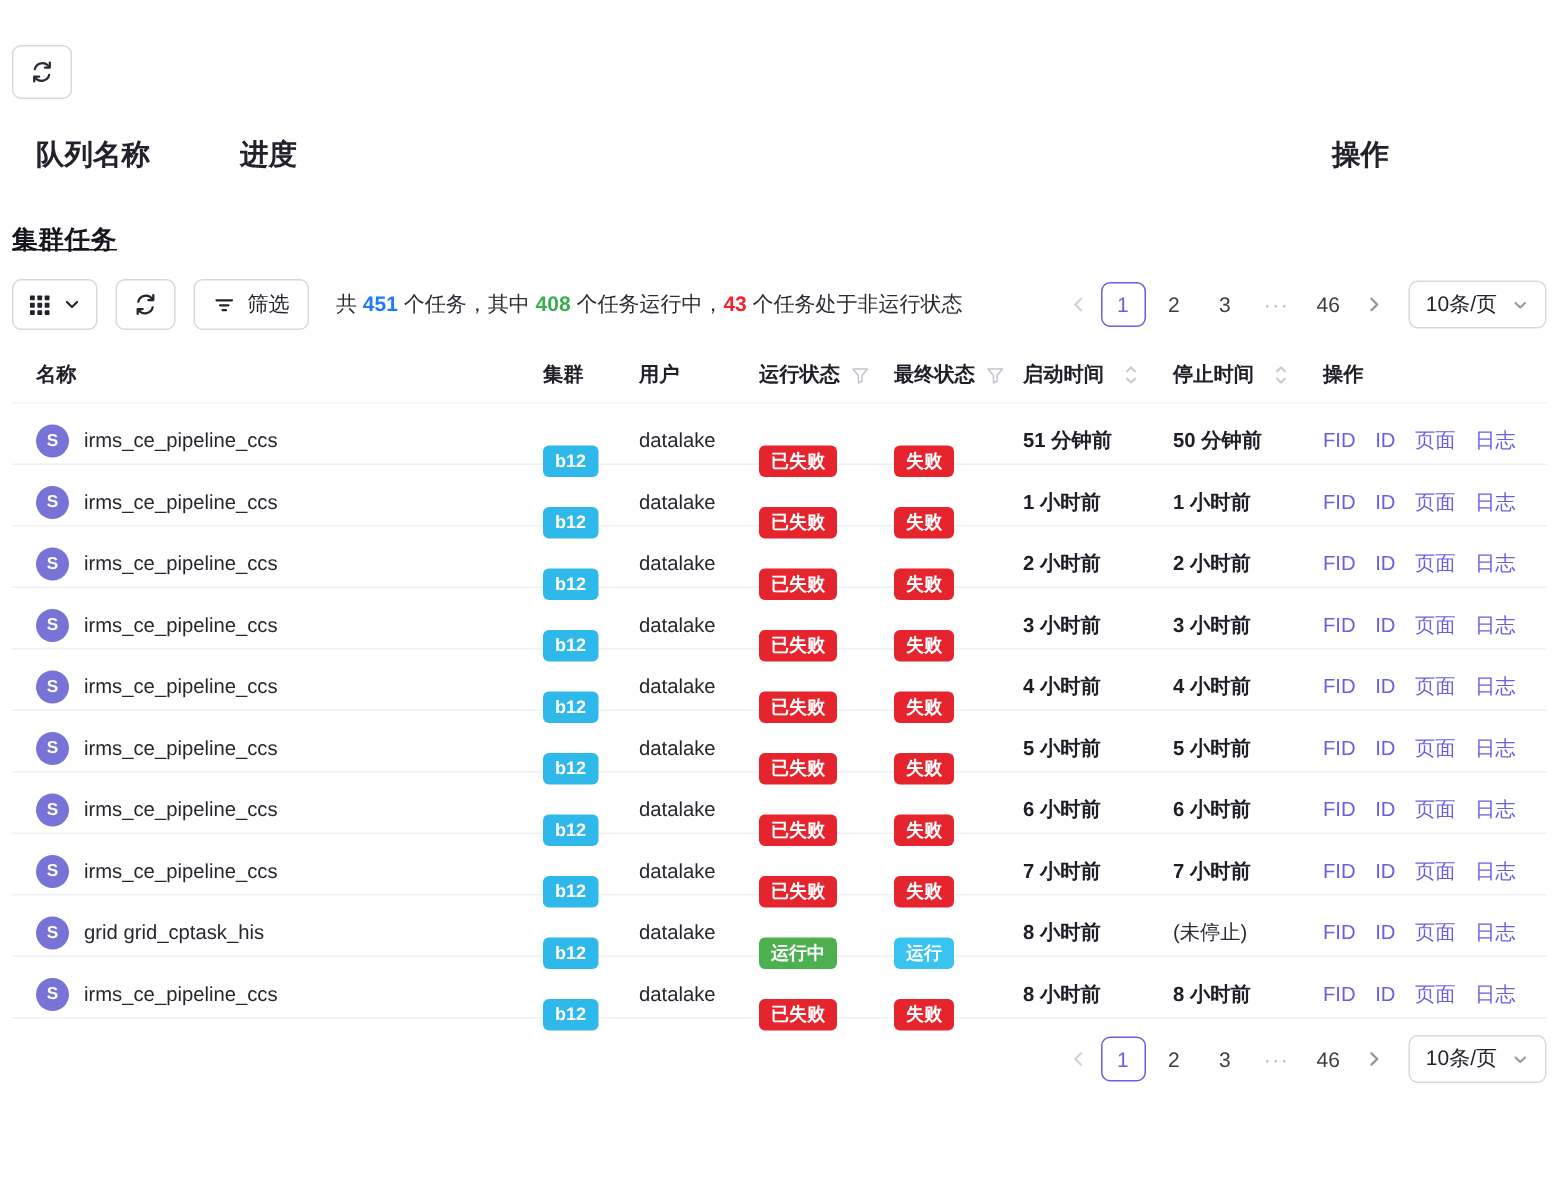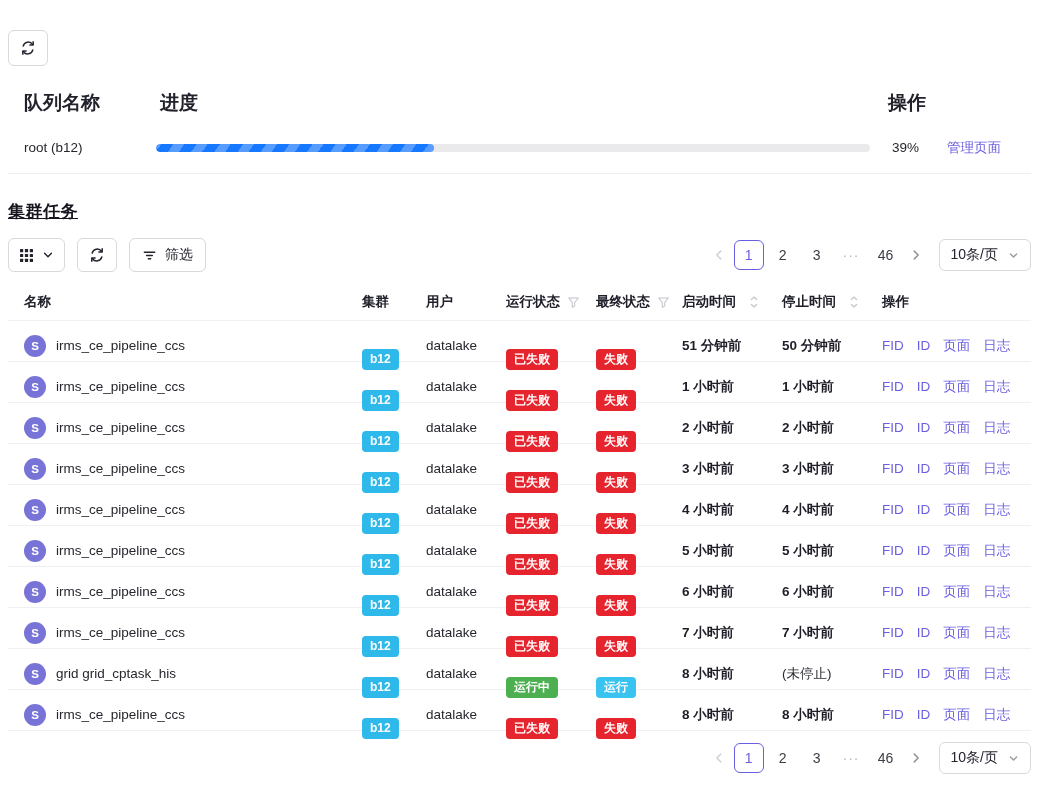--- a/index.html
+++ b/index.html
@@ -119,30 +119,20 @@
           <path d="M2.8 14.3 v-3.3 h3.3"></path>
         </svg>
       </span>
     </button>
 
     <div class="res-table">
       <div class="res-head">
         <div class="cell-q">队列名称</div>
         <div class="cell-pg">进度</div>
         <div style="padding-left:8px">操作</div>
-      </div>
-      <div class="res-row">
-        <div class="cell-q">root (b12)</div>
-        <div class="progress-wrap">
-          <div class="progress-track">
-            <div class="progress-fill" id="res-progress-fill" style="width: 39%;"></div>
-          </div>
-        </div>
-        <div class="cell-pg">39%</div>
-        <div style="padding-left:8px"><a class="link">管理页面</a></div>
       </div>
     </div>
   </section>
 
   <section>
     <h2 class="section-title tasks-title">集群任务</h2>
 
     <div class="toolbar">
       <button class="btn" style="padding:0 10px">
         <span style="display:inline-flex">
@@ -180,20 +170,23 @@
         <span style="display:inline-flex">
           <svg width="15" height="15" viewBox="0 0 16 16" fill="none" stroke="currentColor" stroke-width="1.6" stroke-linecap="round">
             <path d="M2.5 4.5h11"></path>
               <path d="M5 8h6"></path>
               <path d="M6.8 11.5h2.4"></path>
           </svg>
         </span>
         <span>筛选</span>
       </button>
 
+      <div class="summary">
+        <span>共 </span><span class="num num-total">451</span><span> 个任务，其中 </span><span class="num num-running">408</span><span> 个任务运行中，</span><span class="num num-failed">43</span><span> 个任务处于非运行状态</span>
+      </div>
 
       <div class="pager">
         <span class="pg-arrow pg-prev">
           <svg width="12" height="12" viewBox="0 0 14 14" fill="none" stroke="currentColor" stroke-width="1.8" stroke-linecap="round" stroke-linejoin="round">
               <path d="M9 2.5 4.5 7 9 11.5"></path>
             </svg>
         </span>
         <span class="pg-items">
             <span class="pg-item active">1</span>
             <span class="pg-item">2</span>

